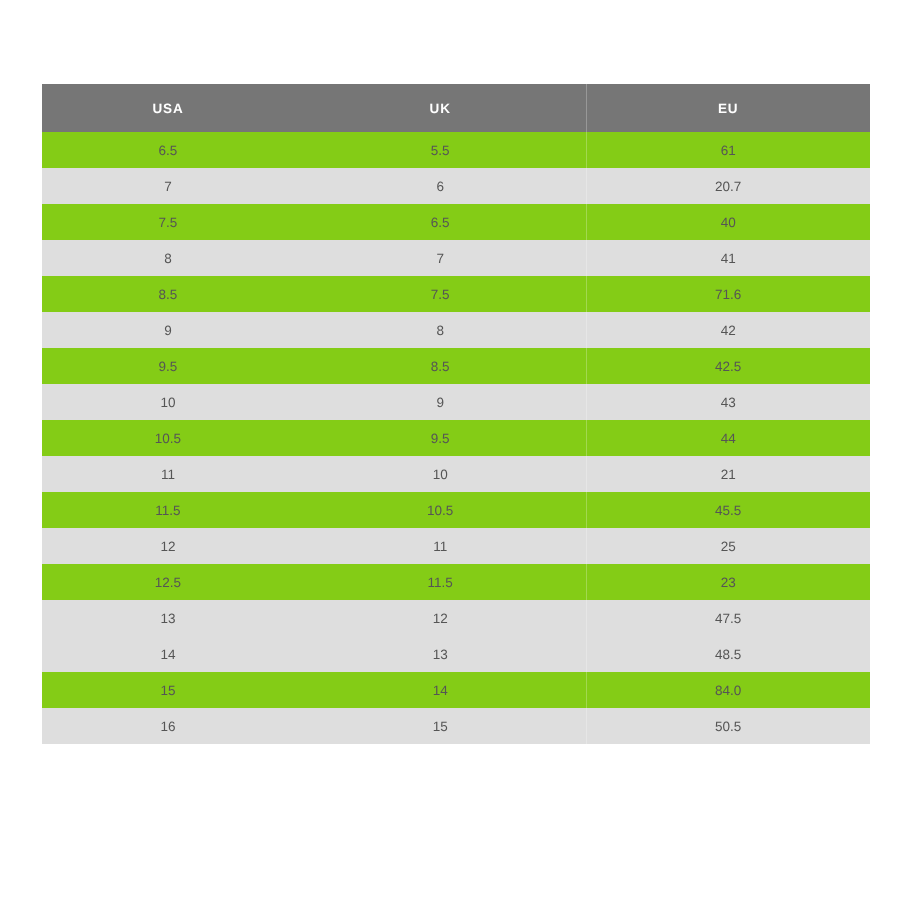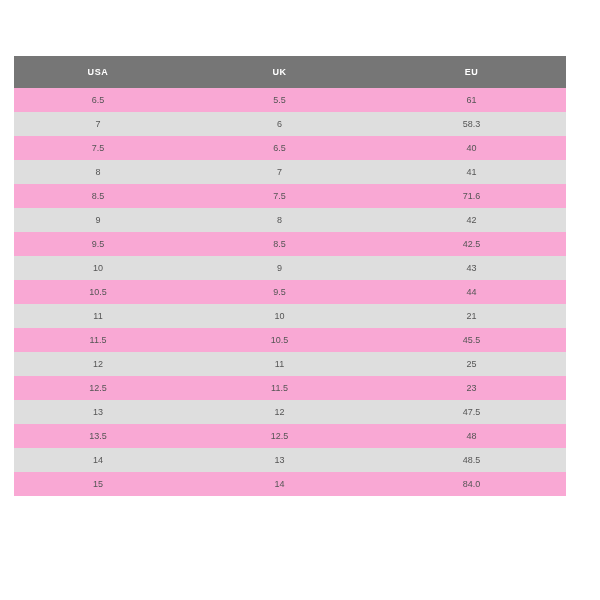--- a/index.html
+++ b/index.html
@@ -10,21 +10,21 @@
   body {
     width: 600px;
     height: 600px;
     background: #ffffff;
     font-family: "Liberation Sans", sans-serif;
     overflow: hidden;
   }
 
   #size-table {
     position: absolute;
-    left: 14px;
+    left: 28px;
     top: 56px;
     width: 552px;
     border-collapse: collapse;
     table-layout: fixed;
   }
 
   
   col.col-usa { width: 168px; }
   col.col-uk  { width: 195px; }
   col.col-eu  { width: 189px; }
@@ -49,21 +49,21 @@
   #size-table tbody td {
     height: 24px;
     padding: 0;
     color: #555555;
     font-size: 9px;
     font-weight: normal;
     text-align: center;
     vertical-align: middle;
     white-space: nowrap;
   }
-  #size-table tbody tr.row-light { background: #f9a8d4; }
+  #size-table tbody tr.row-light { background: #84cc16; }
   #size-table tbody tr.row-dark  { background: #dedede; }
 </style>
 </head>
 <body>
 
 <table id="size-table">
   <colgroup>
     <col class="col-usa">
     <col class="col-uk">
     <col class="col-eu">
@@ -77,21 +77,21 @@
   </thead>
   <tbody>
       <tr class="row-light">
         <td>6.5</td>
         <td>5.5</td>
         <td>61</td>
       </tr>
       <tr class="row-dark">
         <td>7</td>
         <td>6</td>
-        <td>58.3</td>
+        <td>20.7</td>
       </tr>
       <tr class="row-light">
         <td>7.5</td>
         <td>6.5</td>
         <td>40</td>
       </tr>
       <tr class="row-dark">
         <td>8</td>
         <td>7</td>
         <td>41</td>
@@ -139,29 +139,29 @@
       <tr class="row-light">
         <td>12.5</td>
         <td>11.5</td>
         <td>23</td>
       </tr>
       <tr class="row-dark">
         <td>13</td>
         <td>12</td>
         <td>47.5</td>
       </tr>
-      <tr class="row-light">
-        <td>13.5</td>
-        <td>12.5</td>
-        <td>48</td>
-      </tr>
       <tr class="row-dark">
         <td>14</td>
         <td>13</td>
         <td>48.5</td>
       </tr>
       <tr class="row-light">
         <td>15</td>
         <td>14</td>
         <td>84.0</td>
       </tr>
+      <tr class="row-dark">
+        <td>16</td>
+        <td>15</td>
+        <td>50.5</td>
+      </tr>
     </tbody>
 </table>
 
 </body></html>

